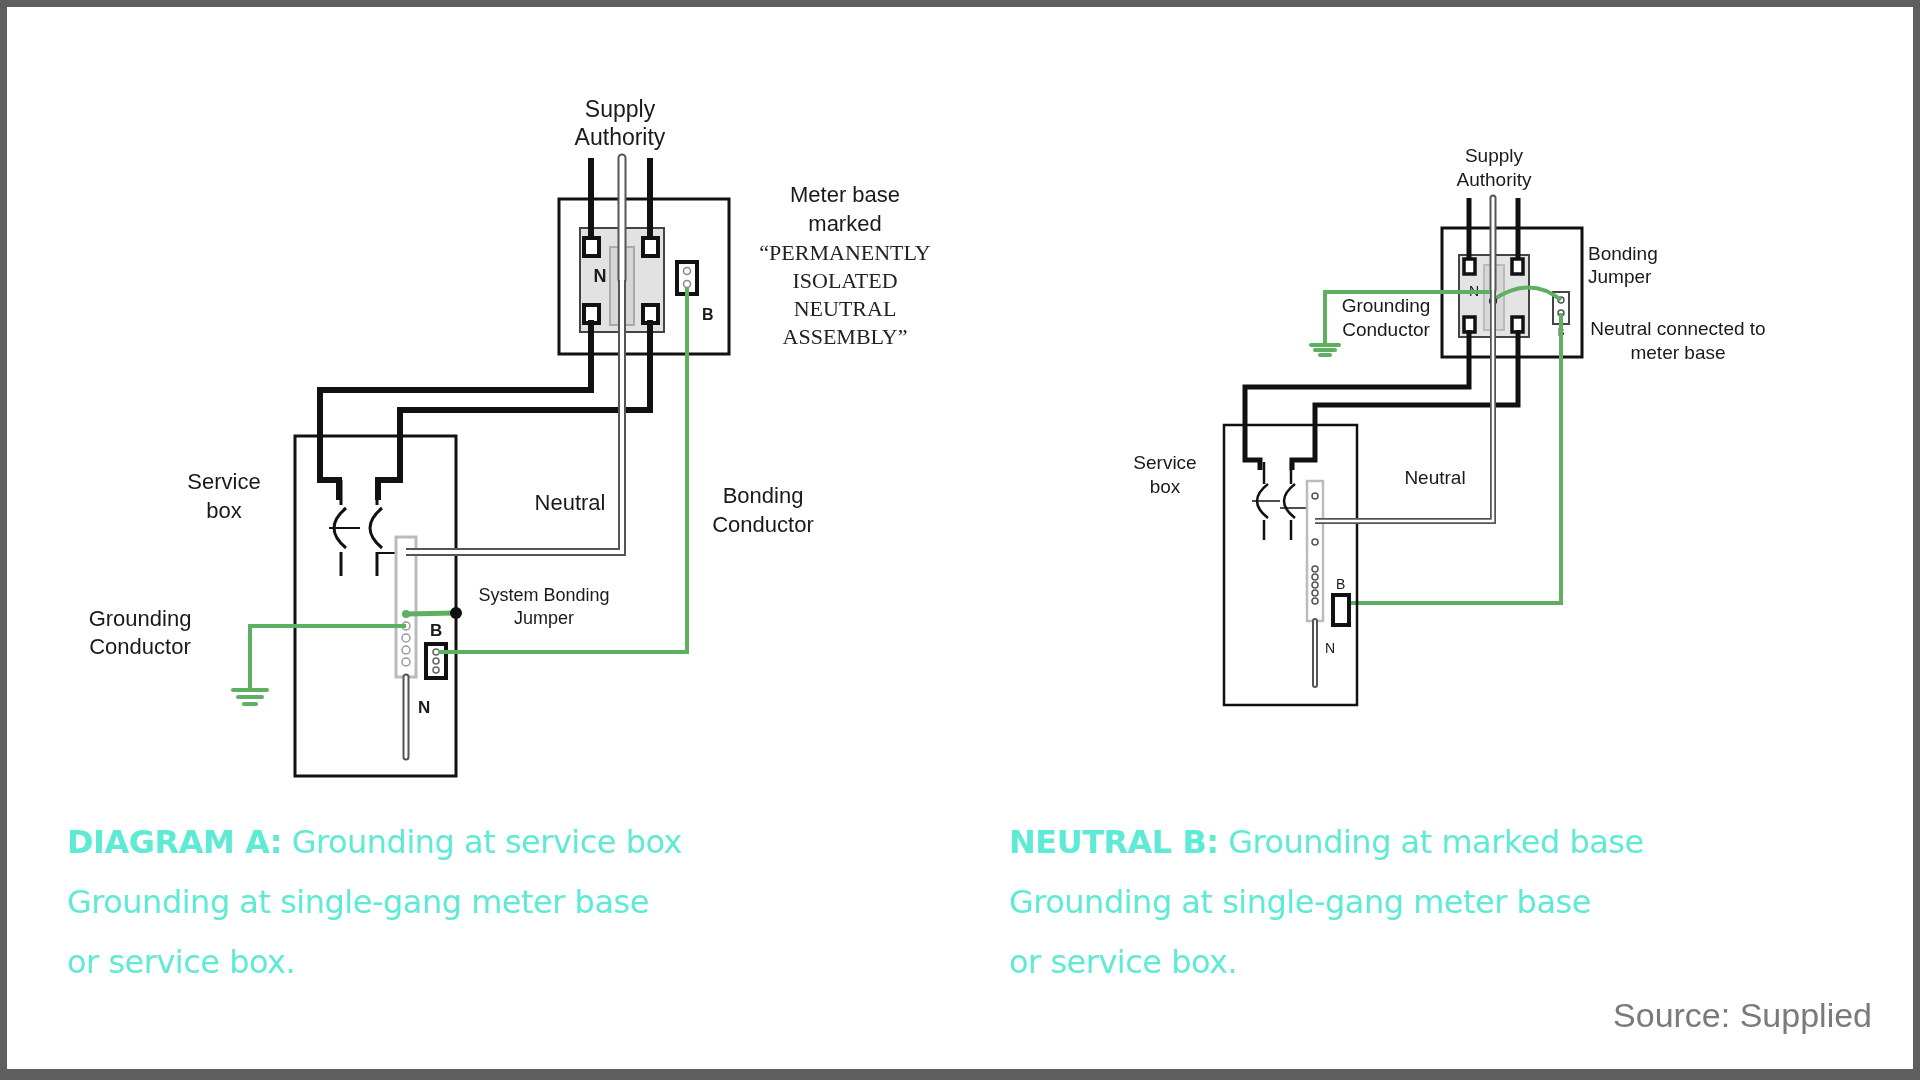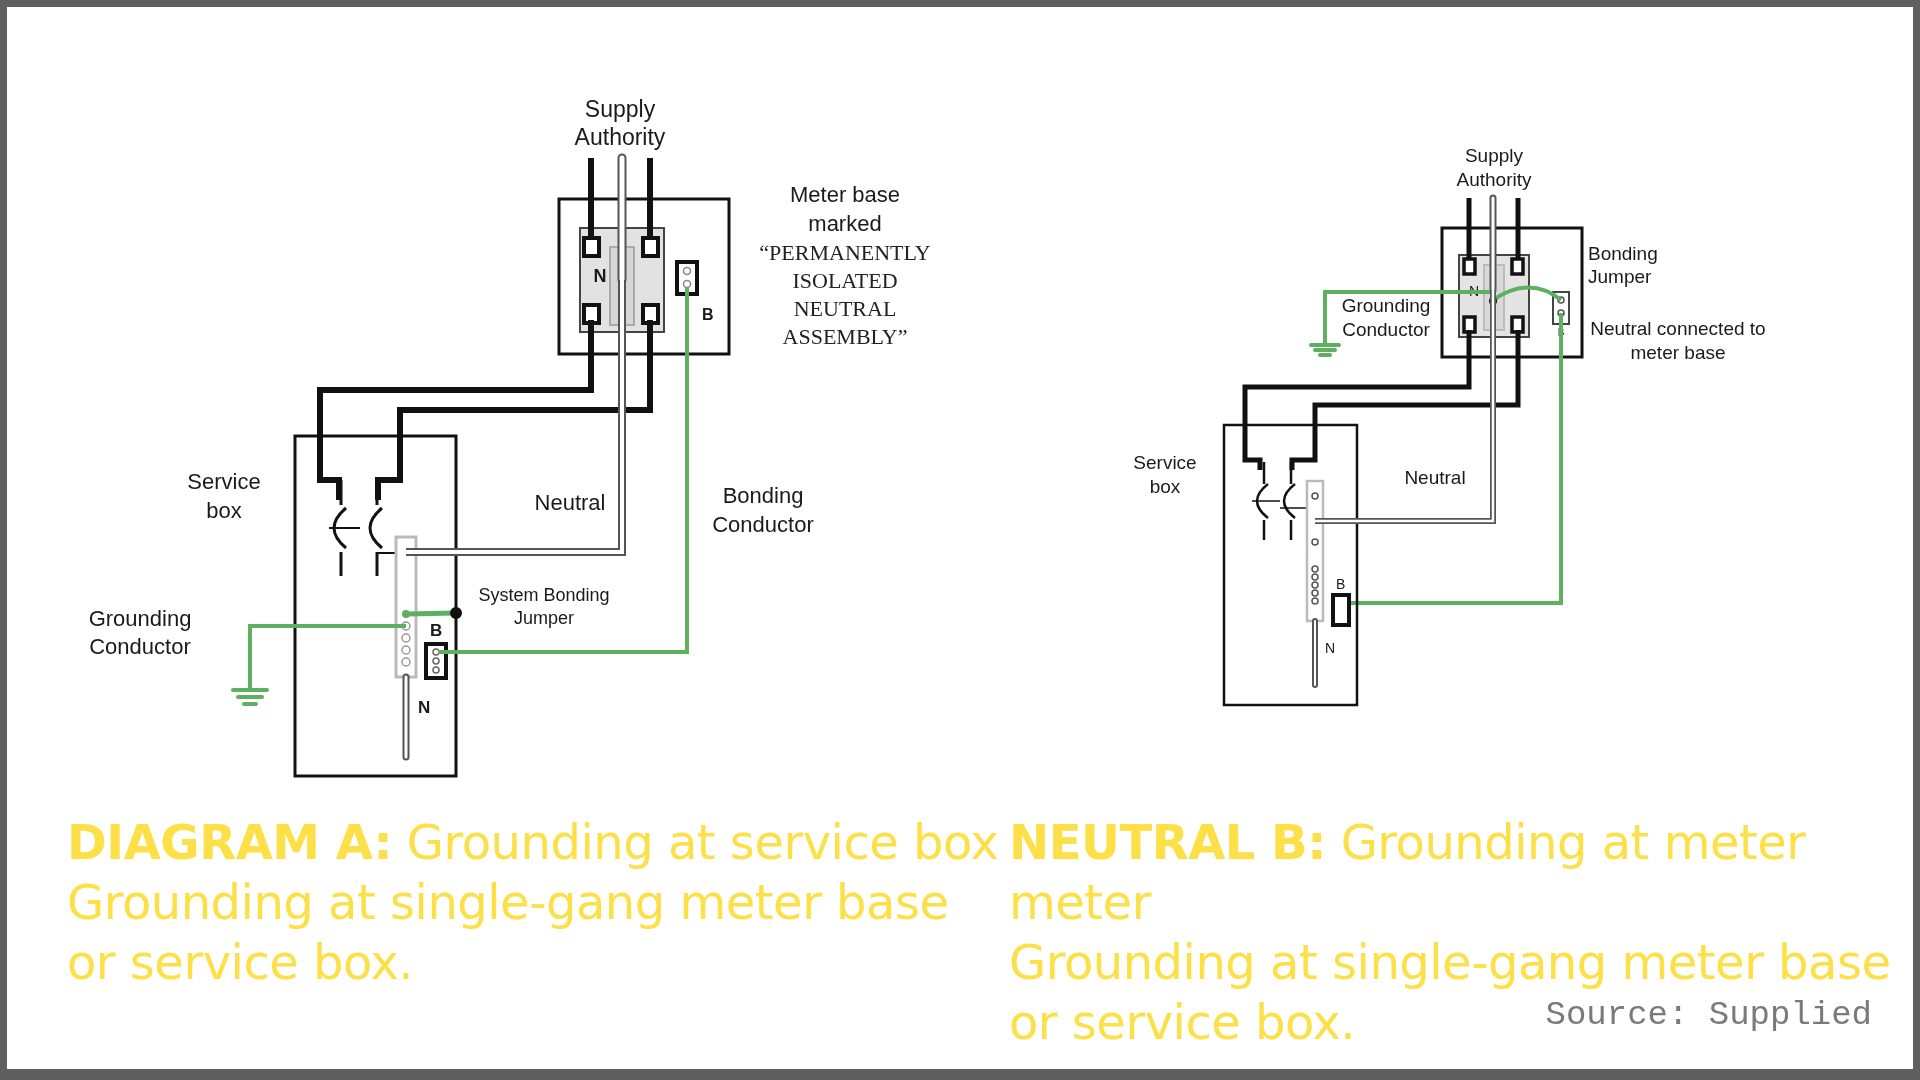--- a/index.html
+++ b/index.html
@@ -1,23 +1,23 @@
 <!DOCTYPE html>
 <html><head>
 <meta charset="utf-8">
 <style>
   html, body { margin:0; padding:0; }
   body { width:1920px; height:1080px; background:#5f5f5f; position:relative; overflow:hidden; font-family:"Liberation Sans", sans-serif; }
   .frame { position:absolute; left:7px; top:7px; width:1906px; height:1062px; background:#ffffff; }
   svg.diag { position:absolute; left:0; top:0; width:1920px; height:1080px; }
   .lbl { font-family:"Liberation Sans", sans-serif; fill:#1a1a1a; }
   .serif { font-family:"Liberation Serif", serif; fill:#222; }
-  .caption { position:absolute; font-family:"DejaVu Sans", sans-serif; font-size:48px; line-height:60px; color:#fde047; letter-spacing:-0.5px; }
+  .caption { position:absolute; font-family:"DejaVu Sans", sans-serif; font-size:32px; line-height:60px; color:#5eead4; letter-spacing:-0.5px; }
   .caption b { font-weight:bold; }
-  .source { position:absolute; right:48px; top:996px; font-family:Liberation Mono, monospace; font-size:34px; color:#7a7a7a; }
+  .source { position:absolute; right:48px; top:996px; font-family:Liberation Sans, sans-serif; font-size:34px; color:#7a7a7a; }
 </style>
 </head>
 <body>
 
 <div class="frame"></div>
 
 <svg class="diag" viewBox="0 0 1920 1080">
 
   <g>
 
@@ -191,17 +191,17 @@
     <text class="lbl" x="1435" y="484" font-size="19" text-anchor="middle">Neutral</text>
   </g>
 </svg>
 
 <div class="caption" style="left:67px; top:812px;">
   <div><b>DIAGRAM A:</b><span> Grounding at service box</span></div>
   <div>Grounding at single-gang meter base</div>
   <div>or service box.</div>
 </div>
 <div class="caption" style="left:1009px; top:812px;">
-  <div><b>NEUTRAL B:</b><span> Grounding at meter meter</span></div>
+  <div><b>NEUTRAL B:</b><span> Grounding at marked base</span></div>
   <div>Grounding at single-gang meter base</div>
   <div>or service box.</div>
 </div>
 <div class="source">Source: Supplied</div>
 
 </body></html>

